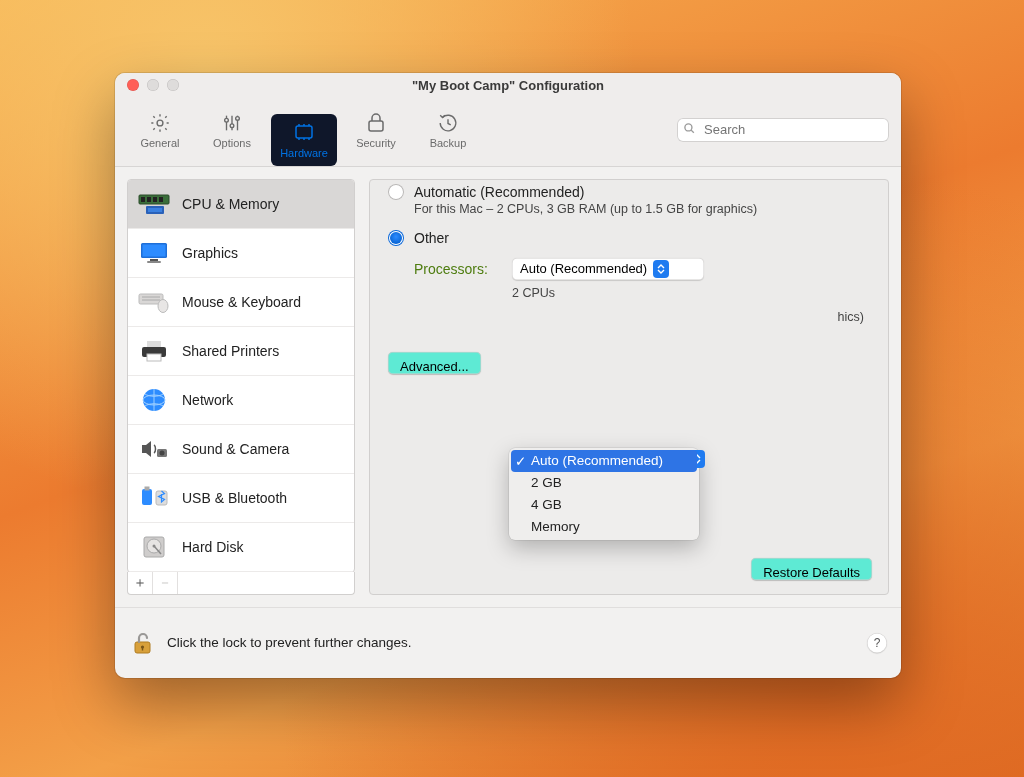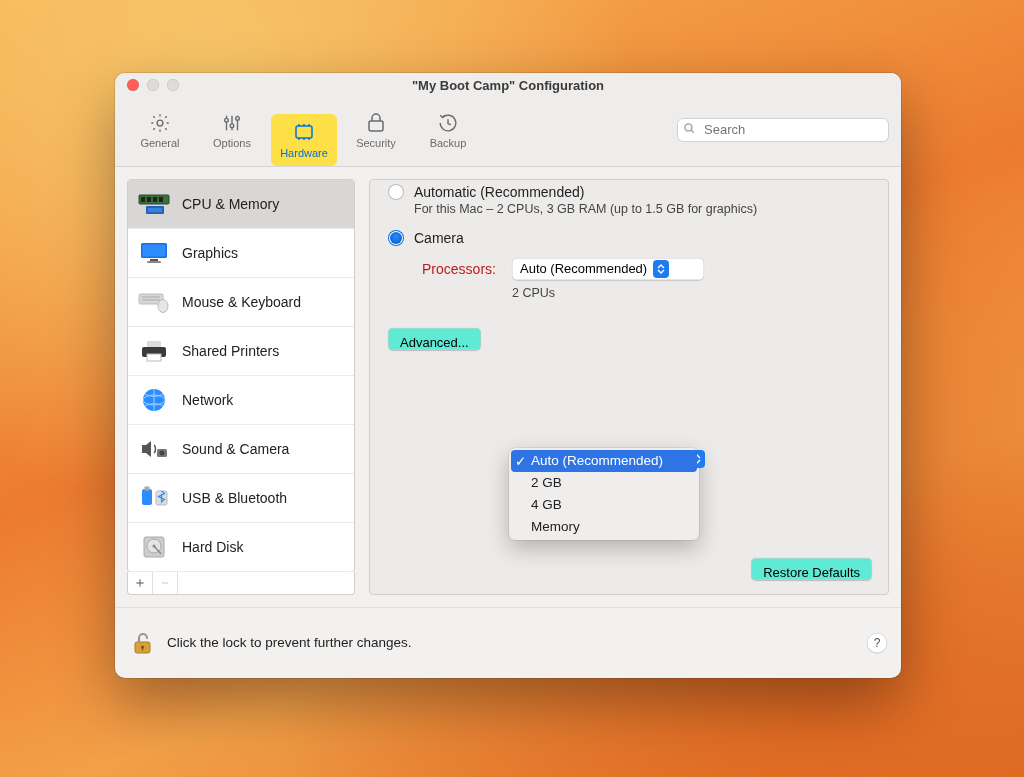--- a/index.html
+++ b/index.html
@@ -75,21 +75,21 @@
     flex-direction: column;
     align-items: center;
     justify-content: center;
     min-width: 58px;
     height: 52px;
     border-radius: 6px;
     padding: 0 4px;
     color: #6b6b6b;
   }
   .tool.active {
-    background: #fde047;
+    background: #0f172a;
     color: #0072e3;
     margin-top: 20px;
   }
   .tool .ic {
     width: 24px; height: 24px;
     display: flex; align-items: center; justify-content: center;
   }
   .tool .lbl {
     font-size: 11px;
     margin-top: 2px;
@@ -217,24 +217,24 @@
     margin-left: 26px;
     margin-top: 10px;
   }
   .form-row {
     display:flex;
     align-items: center;
     margin-bottom: 6px;
   }
   .form-row .lbl2 {
     width: 90px;
-    text-align: center;
+    text-align: left;
     margin-right: 8px;
     font-size: 14px;
-    color: #b91c1c;
+    color: #4d7c0f;
   }
   .popup {
     height: 22px;
     border-radius: 5px;
     background: #fff;
     box-shadow: 0 0.5px 1px rgba(0,0,0,0.15), inset 0 0 0 0.5px #cfcdcc;
     display:flex;
     align-items:center;
     padding: 0 4px 0 8px;
     font-size: 13px;
@@ -522,40 +522,41 @@
 
     <div class="panel">
       <div class="radio-row">
         <div class="radio"></div>
         <span>Automatic (Recommended)</span>
       </div>
       <div class="subtext">For this Mac – 2 CPUs, 3 GB RAM (up to 1.5 GB for graphics)</div>
 
       <div class="radio-row">
         <div class="radio checked"></div>
-        <span>Camera</span>
+        <span>Other</span>
       </div>
 
       <div class="form">
         <div class="form-row">
           <div class="lbl2">Processors:</div>
           <div class="popup" style="width:180px">
             <span>Auto (Recommended)</span>
             <span class="arrows">
               <svg width="8" height="6" viewBox="0 0 8 6">
                   <path d="M1 5l3-3 3 3" stroke="#fff" stroke-width="1.4" fill="none"></path>
                 </svg>
               <svg width="8" height="6" viewBox="0 0 8 6">
                   <path d="M1 1l3 3 3-3" stroke="#fff" stroke-width="1.4" fill="none"></path>
                 </svg>
             </span>
           </div>
         </div>
         <div class="hint">2 CPUs</div>
 
+        <div class="hint" style="text-align:right; padding-right:6px;">hics)</div>
       </div>
 
       <div>
         <div class="adv-btn">
           <span>Advanced...</span>
         </div>
       </div>
 
       <div class="restore-btn">
         <span>Restore Defaults</span>

